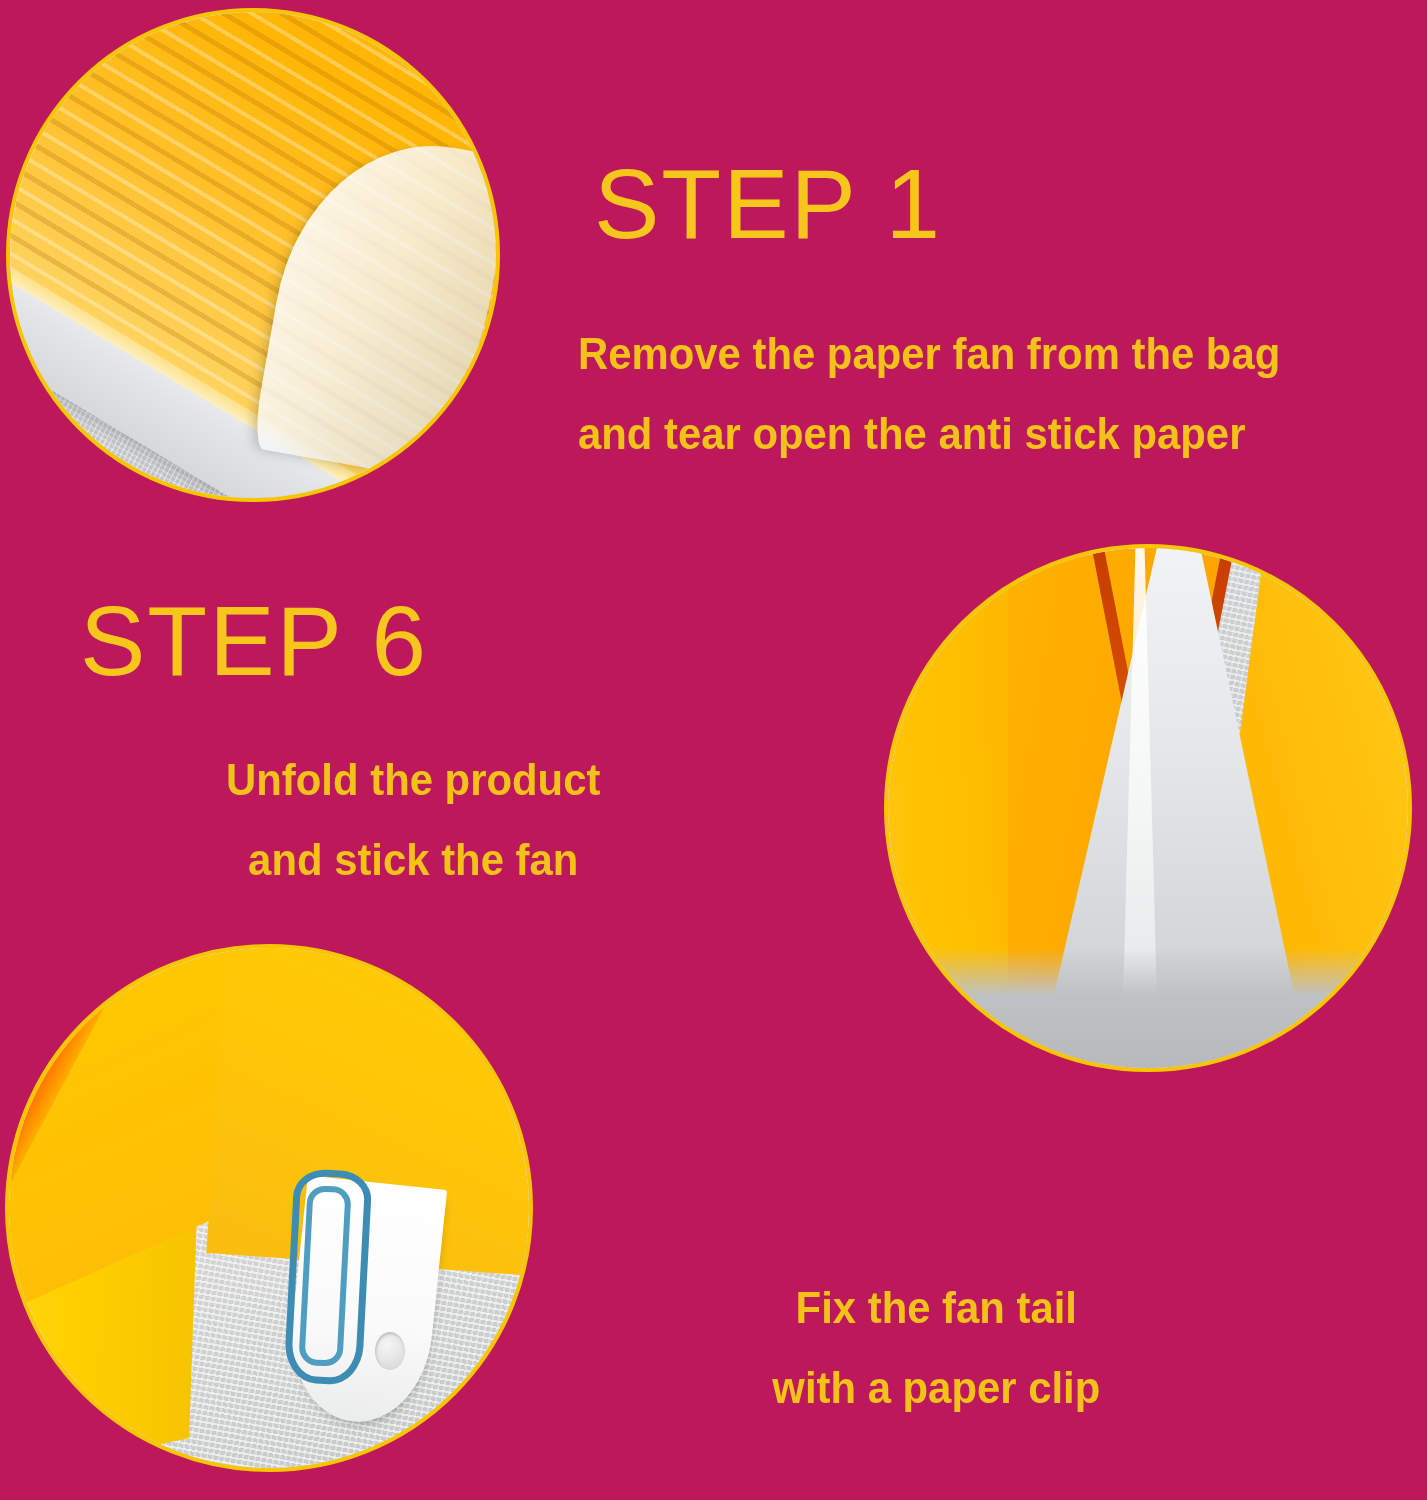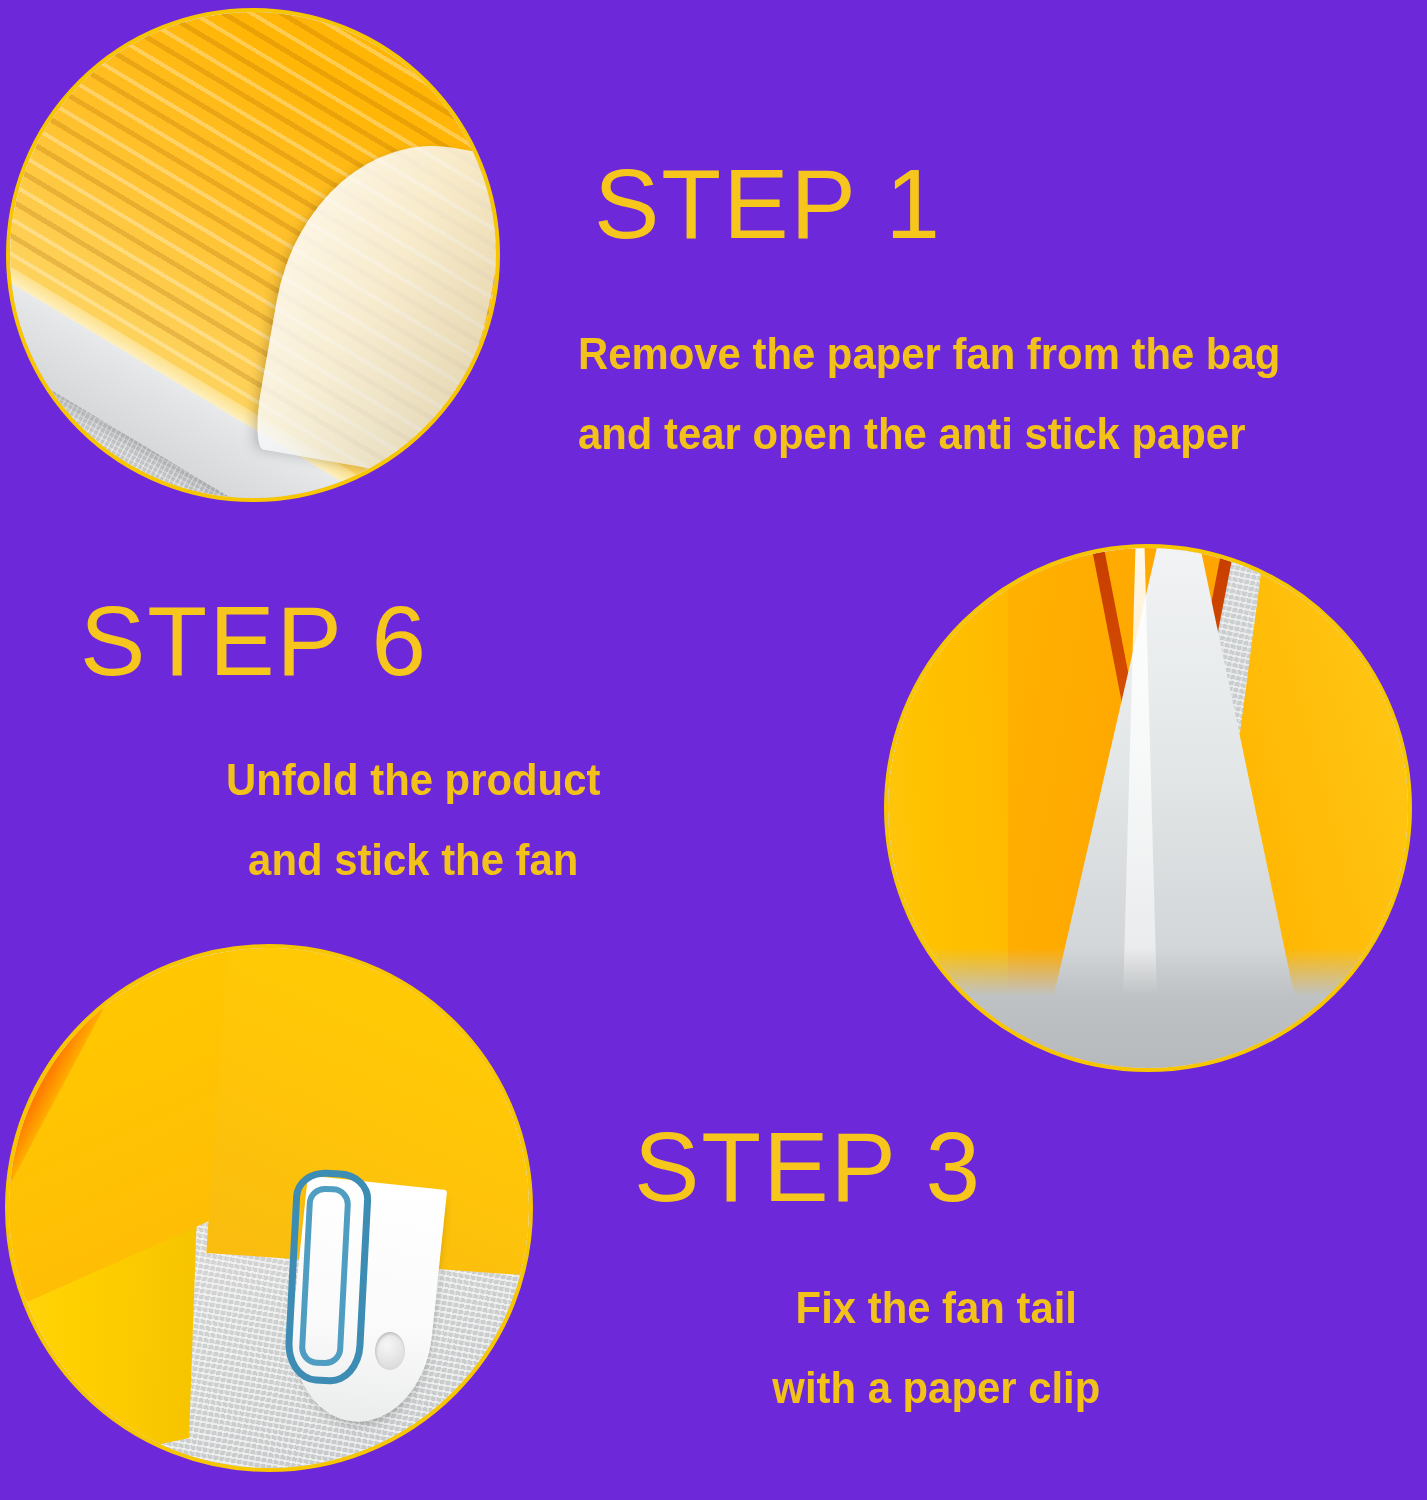--- a/index.html
+++ b/index.html
@@ -8,21 +8,21 @@
     padding: 0;
     background: #ffffff;
   }
   body {
     font-family: "Liberation Sans", sans-serif;
   }
   #page {
     position: relative;
     width: 1427px;
     height: 1500px;
-    background: #6d28d9;
+    background: #be185d;
     overflow: hidden;
   }
 
   
   .step-heading {
     position: absolute;
     font-family: "Liberation Sans", sans-serif;
     font-weight: 400;
     font-size: 98px;
     letter-spacing: 2px;
@@ -299,20 +299,19 @@
       <div class="layer" id="c3-right-panel"></div>
       <div class="layer" id="c3-left-panel2"></div>
       <div class="layer" id="c3-seam-left"></div>
       <div class="layer" id="c3-seam-right"></div>
       <div class="layer" id="c3-wedge"></div>
       <div class="layer" id="c3-wedge-hi"></div>
       <div class="layer" id="c3-bottom-grey"></div>
     </div>
   </div>
 
-  <div class="step-heading" id="step3-heading">STEP 3</div>
 
   <div class="step-body center" id="step3-body">
     <div>Fix the fan tail</div>
     <div>with a paper clip</div>
   </div>
 
 </div>
 
 </body></html>

